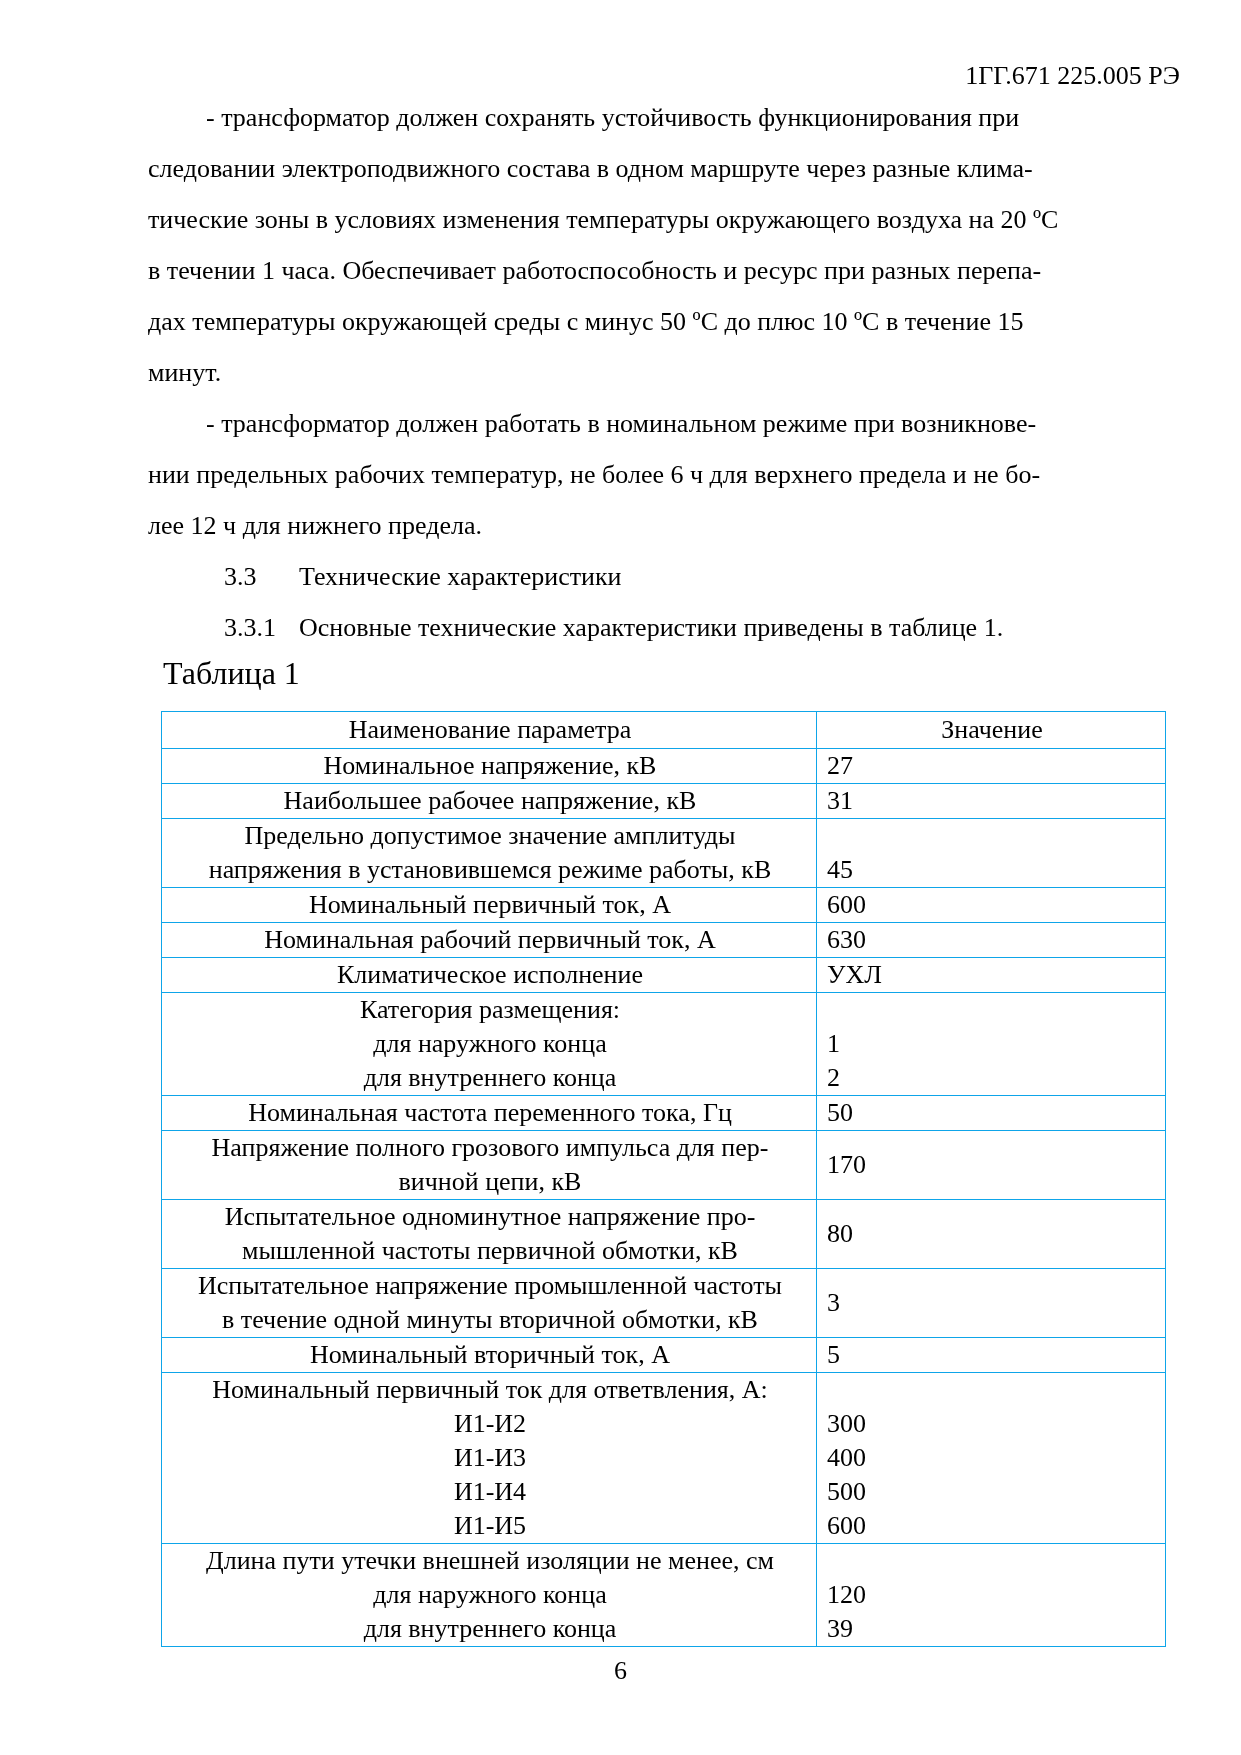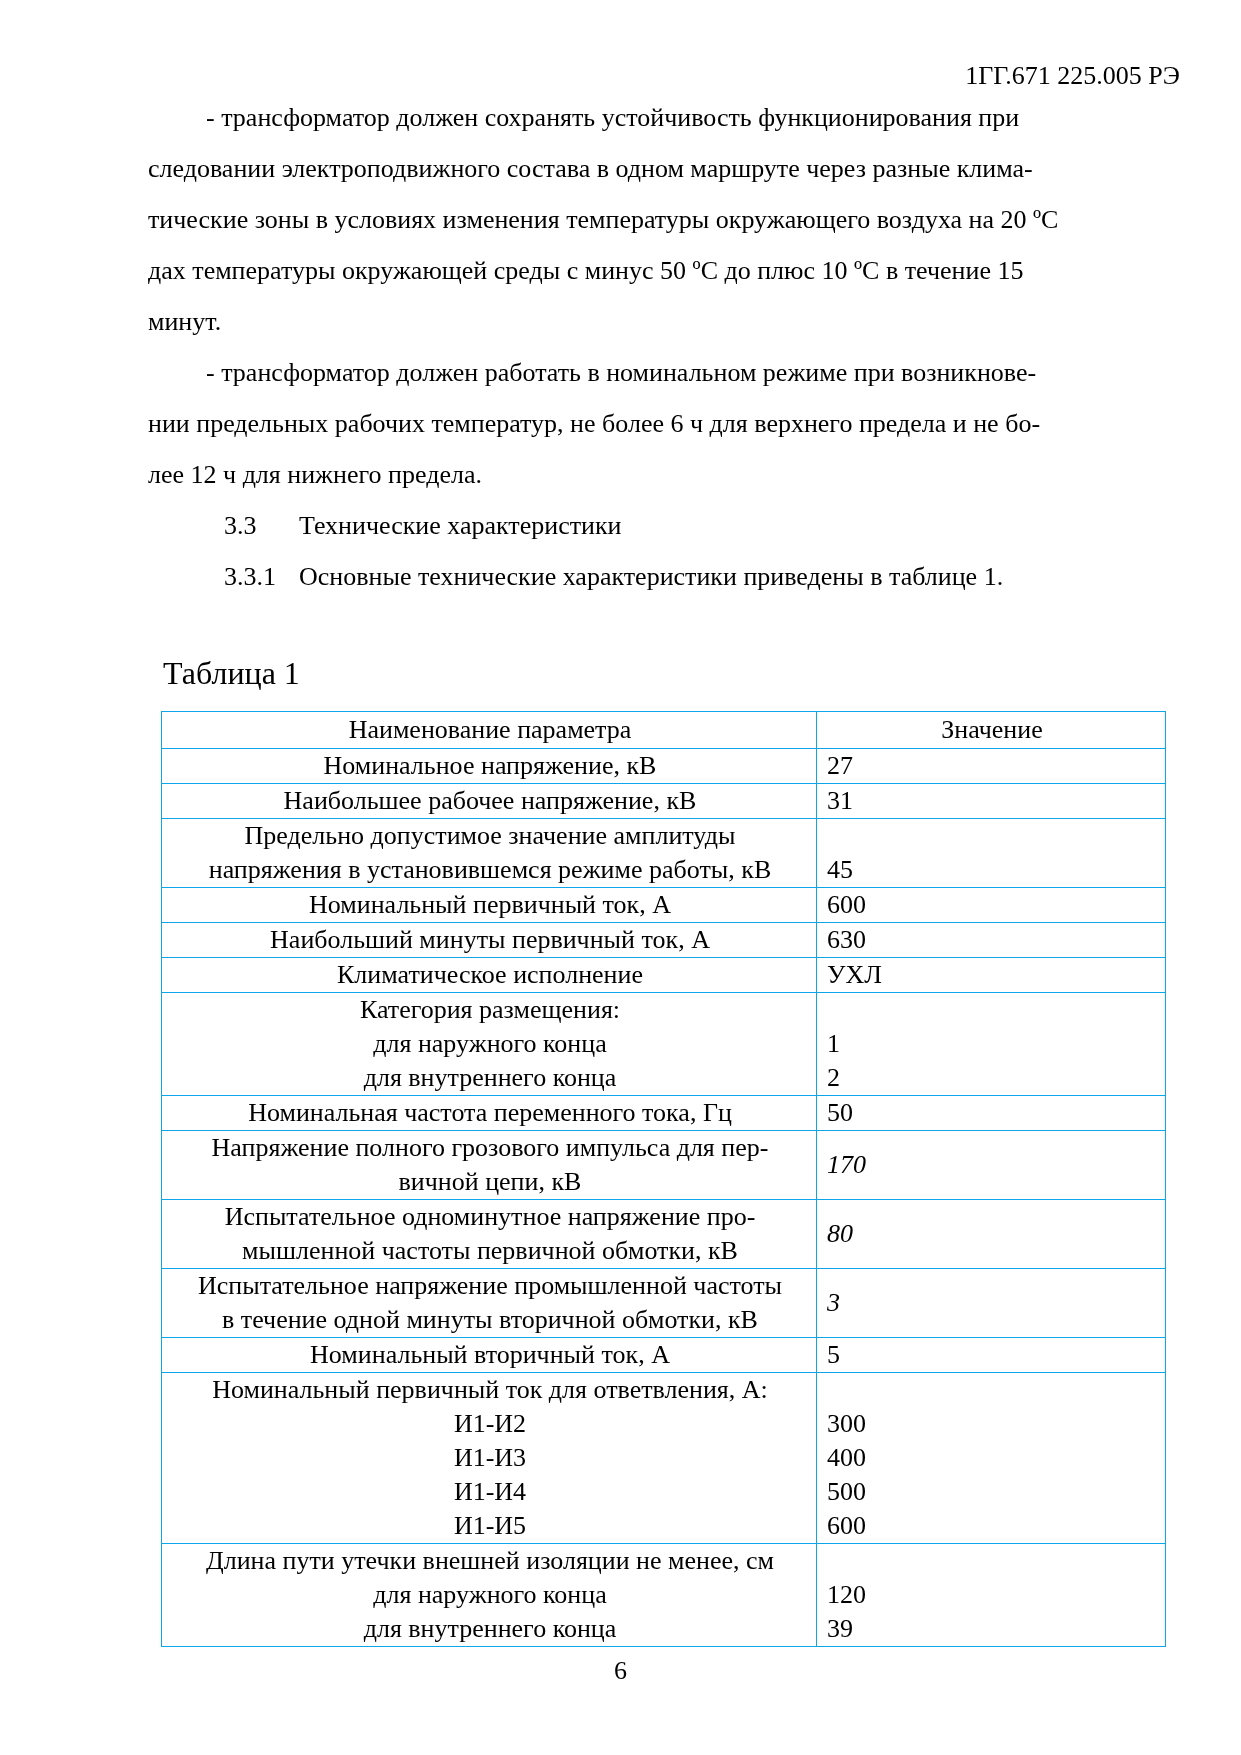--- a/index.html
+++ b/index.html
@@ -33,37 +33,38 @@
   table.spec td, table.spec th {
     border: 1px solid #0ea5e9;
     padding: 0 8px 0 10px;
     font-weight: normal;
     vertical-align: bottom;
     line-height: 34px;
   }
   table.spec th { text-align: center; vertical-align: middle; height: 36px; }
   table.spec td.param { width: 636px; text-align: center; }
   table.spec td.value { }
-  table.spec td.value.mid { vertical-align: middle; font-style: italic; }
+  table.spec td.value.mid { vertical-align: middle; }
   .val-line { display: block; height: 34px; line-height: 34px; }
   .page-num {
     position: absolute; top: 1655px; left: 0; width: 1241px;
     text-align: center; font-size: 26px; line-height: 32px;
   }
 </style>
 </head>
 <body>
 
 <div class="doc-code">1ГГ.671 225.005 РЭ</div>
 
 <div class="body-text">
   <div>
     <div class="line indent">- трансформатор должен сохранять устойчивость функционирования при</div>
     <div class="line">следовании электроподвижного состава в одном маршруте через разные клима-</div>
     <div class="line">тические зоны в условиях изменения температуры окружающего воздуха на 20 ºC</div>
+    <div class="line">в течении 1 часа. Обеспечивает работоспособность и ресурс при разных перепа-</div>
     <div class="line">дах температуры окружающей среды с минус 50 ºС до плюс 10 ºС в течение 15</div>
     <div class="line">минут.</div>
   </div>
   <div>
     <div class="line indent">- трансформатор должен работать в номинальном режиме при возникнове-</div>
     <div class="line">нии предельных рабочих температур, не более 6 ч для верхнего предела и не бо-</div>
     <div class="line">лее 12 ч для нижнего предела.</div>
   </div>
   <div class="sec-line">
     <span class="sec-num">3.3</span><span>Технические характеристики</span>
@@ -111,21 +112,21 @@
       <tr>
         <td class="param">
           <span class="val-line">Номинальный первичный ток, А</span>
         </td>
         <td class="value">
           <span class="val-line">600</span>
         </td>
       </tr>
       <tr>
         <td class="param">
-          <span class="val-line">Наибольший минуты первичный ток, А</span>
+          <span class="val-line">Номинальная рабочий первичный ток, А</span>
         </td>
         <td class="value">
           <span class="val-line">630</span>
         </td>
       </tr>
       <tr>
         <td class="param">
           <span class="val-line">Климатическое исполнение</span>
         </td>
         <td class="value">

